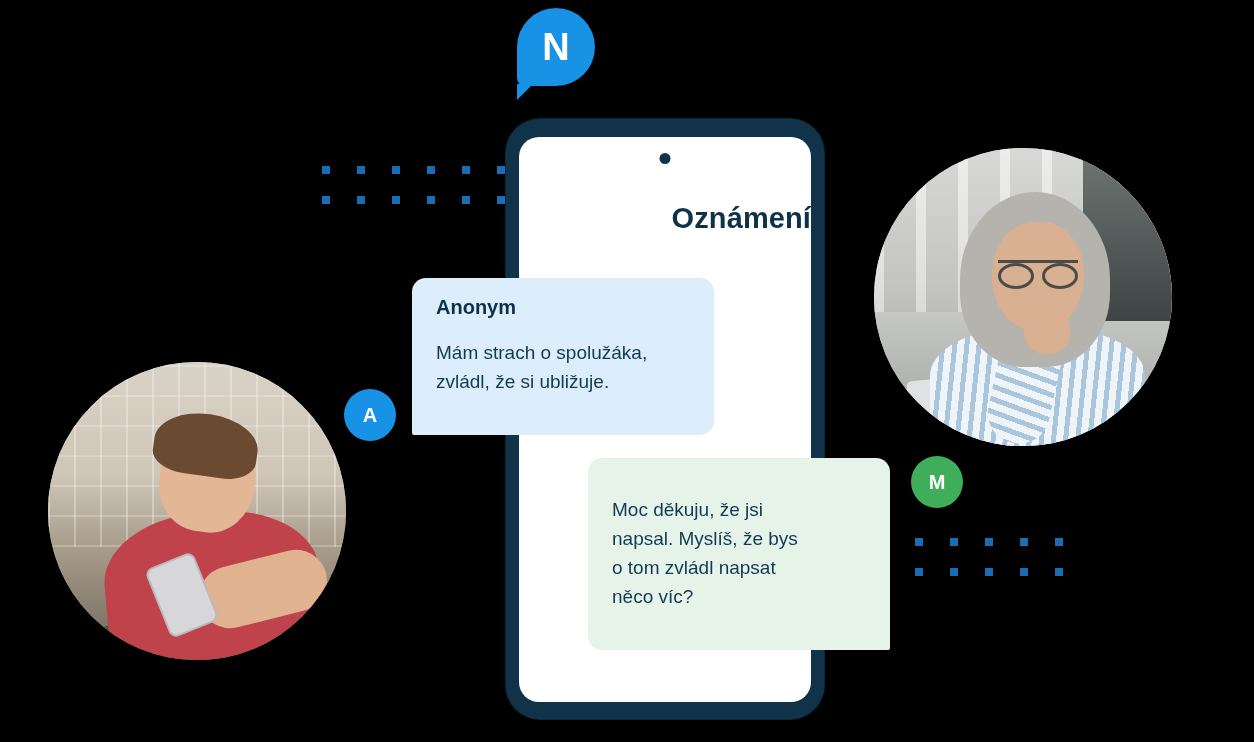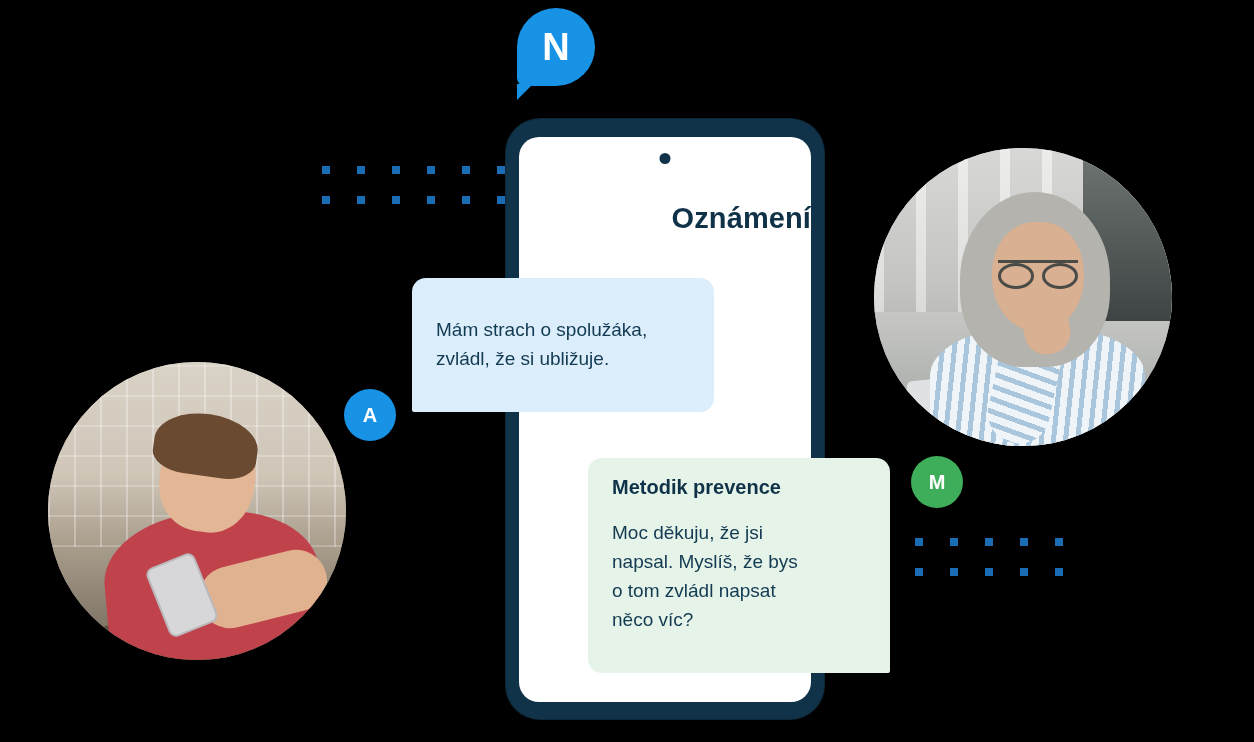--- a/index.html
+++ b/index.html
@@ -403,29 +403,29 @@
   </div>
 
   <div class="phone-frame">
     <div class="phone-screen">
       <div class="phone-camera"></div>
       <div class="phone-title">Oznámení</div>
     </div>
   </div>
 
   <div class="bubble bubble-anon">
+    <p class="who">Anonym</p>
     <p class="msg">Mám strach o spolužáka,
 zvládl, že si ubližuje.</p>
   </div>
   <div class="badge badge-a">
     <span>A</span>
   </div>
 
   <div class="bubble bubble-metodik">
-    <p class="who">Metodik prevence</p>
     <p class="msg">Moc děkuju, že jsi
 napsal. Myslíš, že bys
 o tom zvládl napsat
 něco víc?</p>
   </div>
   <div class="badge badge-m">
     <span>M</span>
   </div>
 
 </div>

